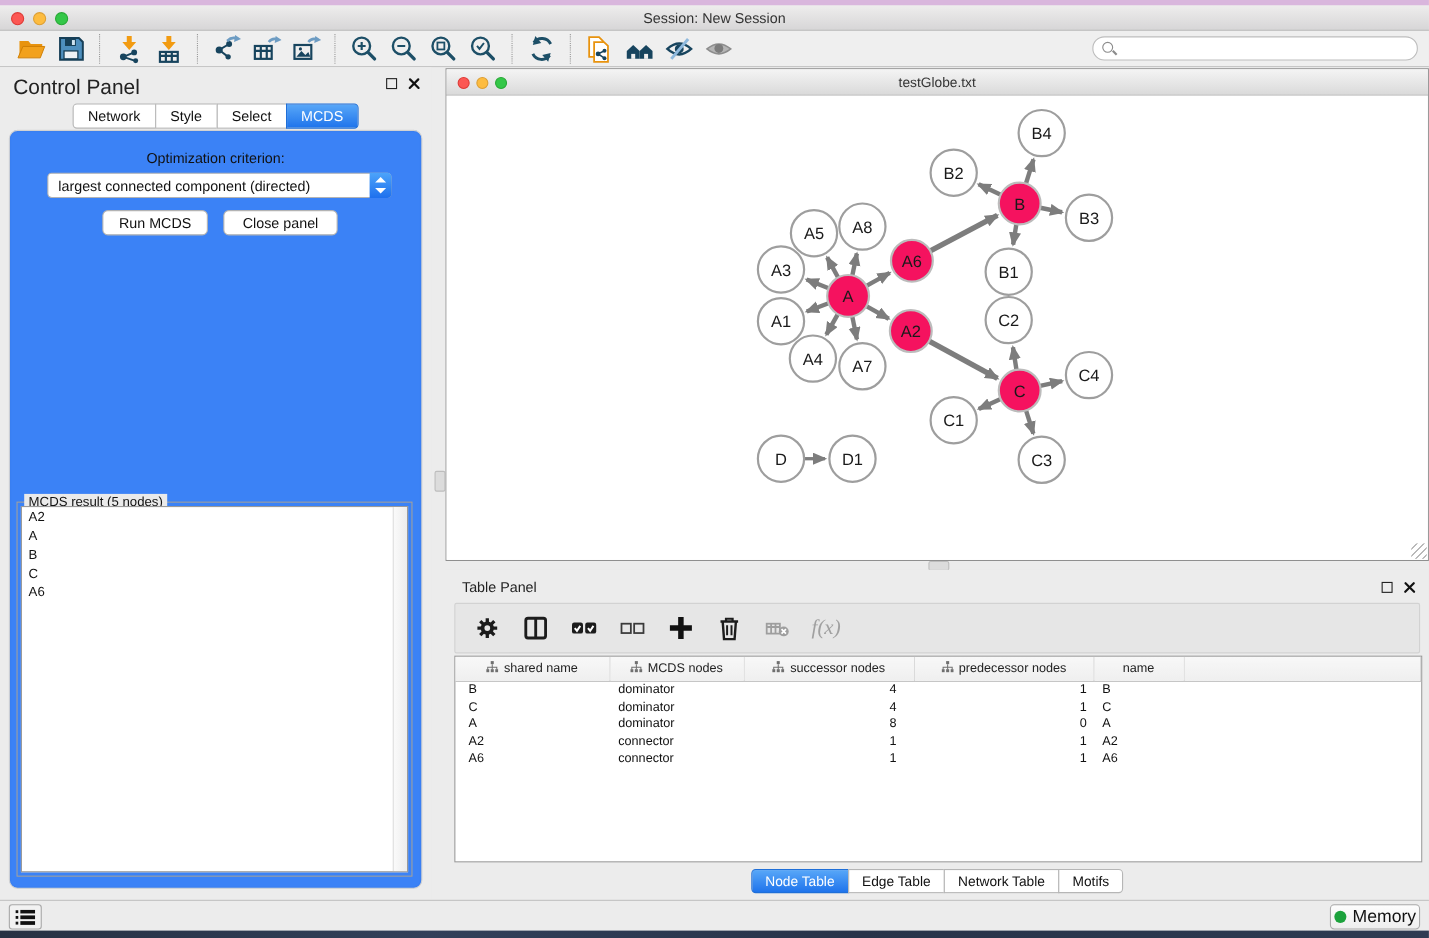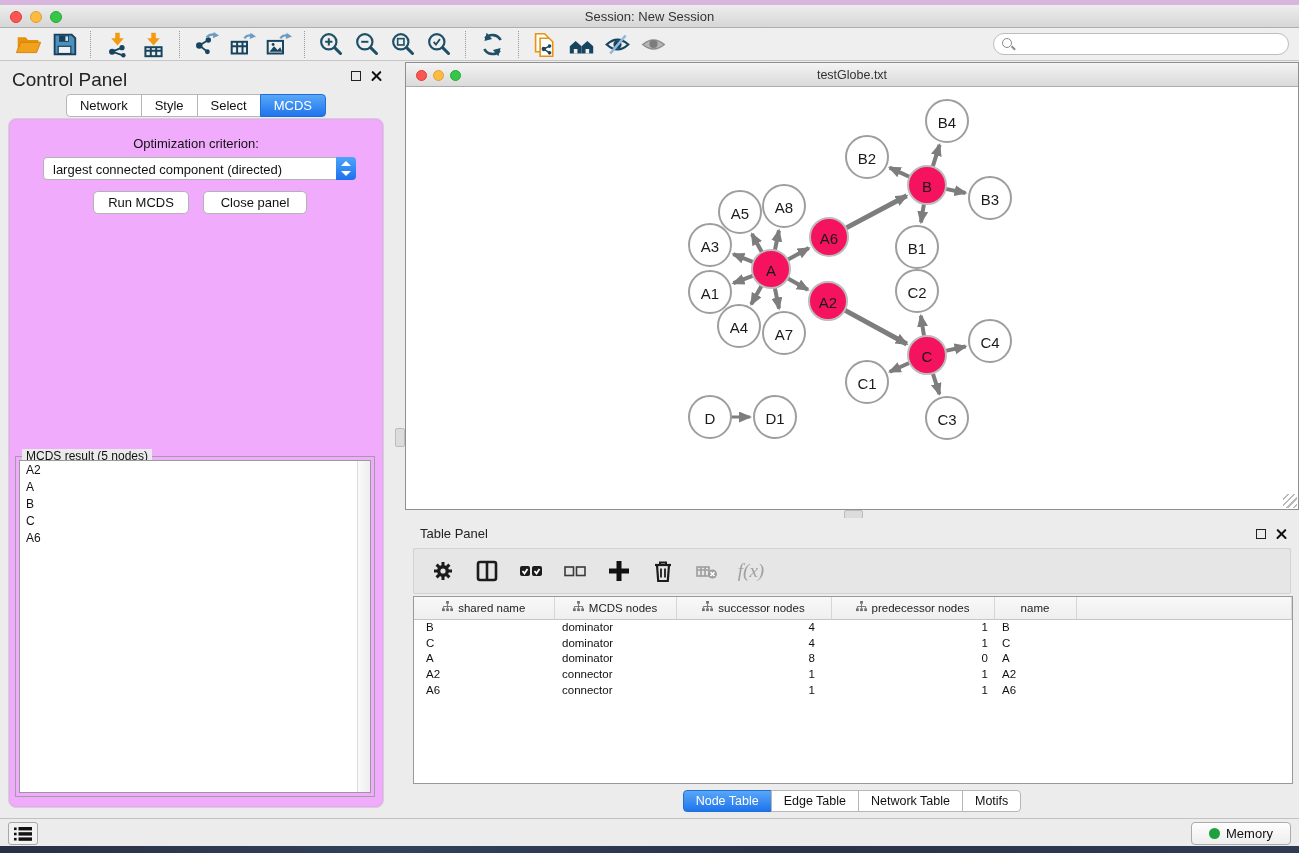--- a/index.html
+++ b/index.html
@@ -41,21 +41,21 @@
   .close-x::before { transform:rotate(45deg);} .close-x::after { transform:rotate(-45deg);}
 
   .seg { display:flex; }
   .seg .segbtn { background:#fff; border:1px solid #b6b6b6; margin-left:-1px; padding:3px 13px;
     font-size:13px; color:#111; height:23px; display:flex; align-items:center; }
   .seg .segbtn:first-child { border-radius:4px 0 0 4px; margin-left:0; }
   .seg .segbtn:last-child { border-radius:0 4px 4px 0; }
   .seg .segbtn.active { background:linear-gradient(#58a7f8,#1f74ec); border-color:#1f6fd8; color:#fff; }
   .cp-tabs { position:absolute; left:0; right:0; top:33px; display:flex; justify-content:center; }
 
-  .cp-content { position:absolute; left:8px; right:8px; top:57px; bottom:10px; background:#f0abfc;
+  .cp-content { position:absolute; left:8px; right:8px; top:57px; bottom:10px; background:#3b82f6;
     border:1px solid #d2d2d2; border-radius:8px; box-shadow:0 0 2px rgba(0,0,0,0.08) inset; }
   .opt-label { position:absolute; top:17px; left:0; right:0; text-align:center; font-size:13px; color:#111; }
   .dropdown { position:absolute; left:34px; top:38px; width:313px; height:23px; background:#fff;
     border:1px solid #b3b3b3; border-radius:4px; }
   .dropdown .dval { position:absolute; left:9px; top:4px; font-size:13px; color:#111; white-space:nowrap; }
   .stepper { position:absolute; right:-1px; top:-1px; width:20px; height:23px; border-radius:0 4px 4px 0;
     background:linear-gradient(#4da4fa,#1e70ee); }
   .stepper .up, .stepper .dn { position:absolute; left:5px; width:0; height:0; border-left:5px solid transparent; border-right:5px solid transparent; }
   .stepper .up { top:4px; border-bottom:5px solid #fff; }
   .stepper .dn { bottom:4px; border-top:5px solid #fff; }
@@ -108,22 +108,22 @@
   .datatable td.col3 { text-align:right; padding-right:6px; }
   .datatable td.col4 { padding-left:8px; }
 
   .ttabs { position:absolute; left:0; right:0; bottom:6px; display:flex; justify-content:center; }
   .ttabs .segbtn { font-size:12.5px; padding:3px 12px; height:22px; }
 
   
   .statusbar { position:absolute; left:0; top:818px; width:1299px; height:28px; background:#ececec; border-top:1px solid #c2c2c2; }
   .listbtn { position:absolute; left:8px; top:3px; width:30px; height:23px; background:#f2f2f2; border:1px solid #a8a8a8; border-radius:3px;
     display:flex; align-items:center; justify-content:center; }
-  .membtn { position:absolute; right:8px; top:3px; width:100px; height:23px; background:linear-gradient(#fdfdfd,#eeeeee);
-    border:1px solid #ababab; border-radius:4px; display:flex; align-items:center; justify-content:center; gap:6px; font-size:13px; color:#111; }
+  .membtn { position:absolute; right:8px; top:3px; width:82px; height:23px; background:linear-gradient(#fdfdfd,#eeeeee);
+    border:1px solid #ababab; border-radius:4px; display:flex; align-items:center; justify-content:center; gap:6px; font-size:16px; color:#111; }
   .greendot { width:11px; height:11px; border-radius:50%; background:#1ca23c; }
   .desktop-bottom { position:absolute; left:0; top:846px; width:1299px; height:7px;
     background:linear-gradient(90deg,#273143,#32405a 30%,#283349 60%,#2e3b52); }
 
   svg text { font-family:"Liberation Sans", sans-serif; }
 </style>
 </head>
 <body>
 
 <div id="app">

